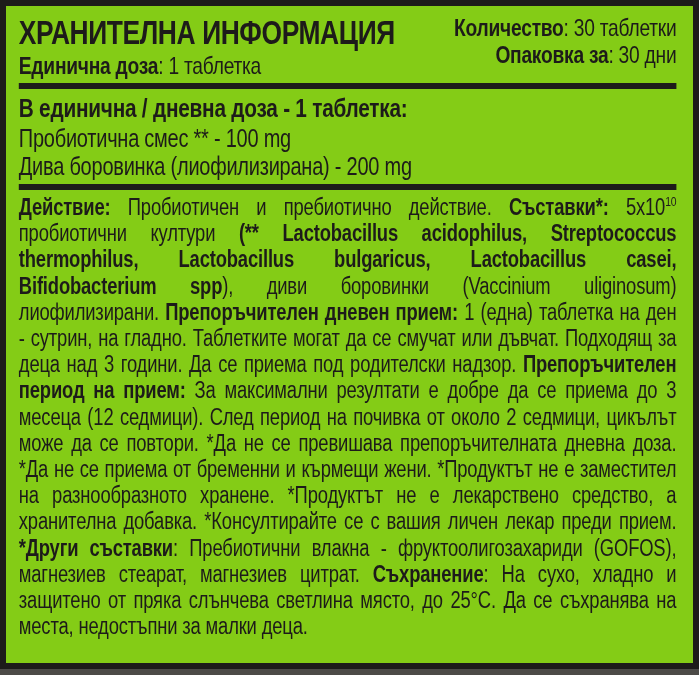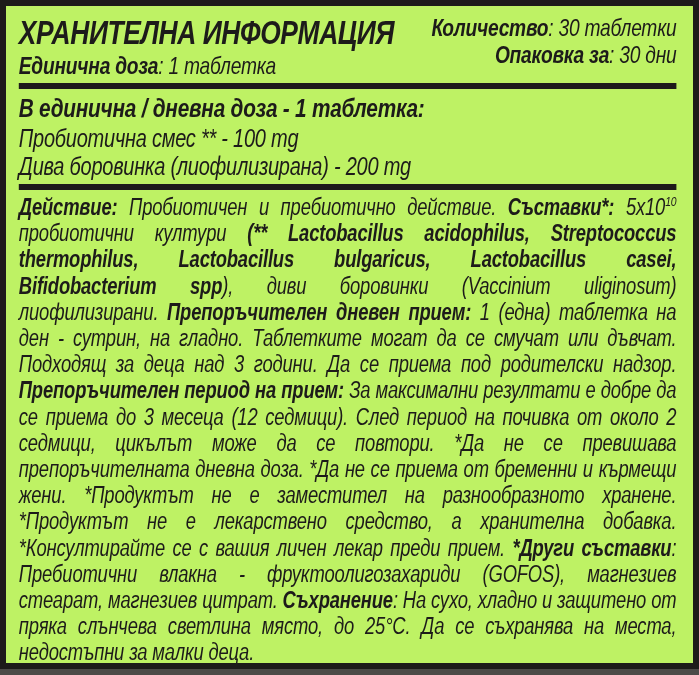--- a/index.html
+++ b/index.html
@@ -9,23 +9,22 @@
     height: 675px;
     background: #efeeec;
     overflow: hidden;
     font-family: "Liberation Sans", "DejaVu Sans", sans-serif;
   }
   .label {
     box-sizing: border-box;
     width: 699px;
     height: 669px;
     border: 6px solid #1d1b1a;
-    background: #bef264;
+    background: #84cc16;
     overflow: hidden;
-    font-style: italic;
   }
   .bottom-strip {
     width: 699px;
     height: 6px;
     background: #4c4a47;
   }
   
   .content {
     box-sizing: border-box;
     width: 854px;

